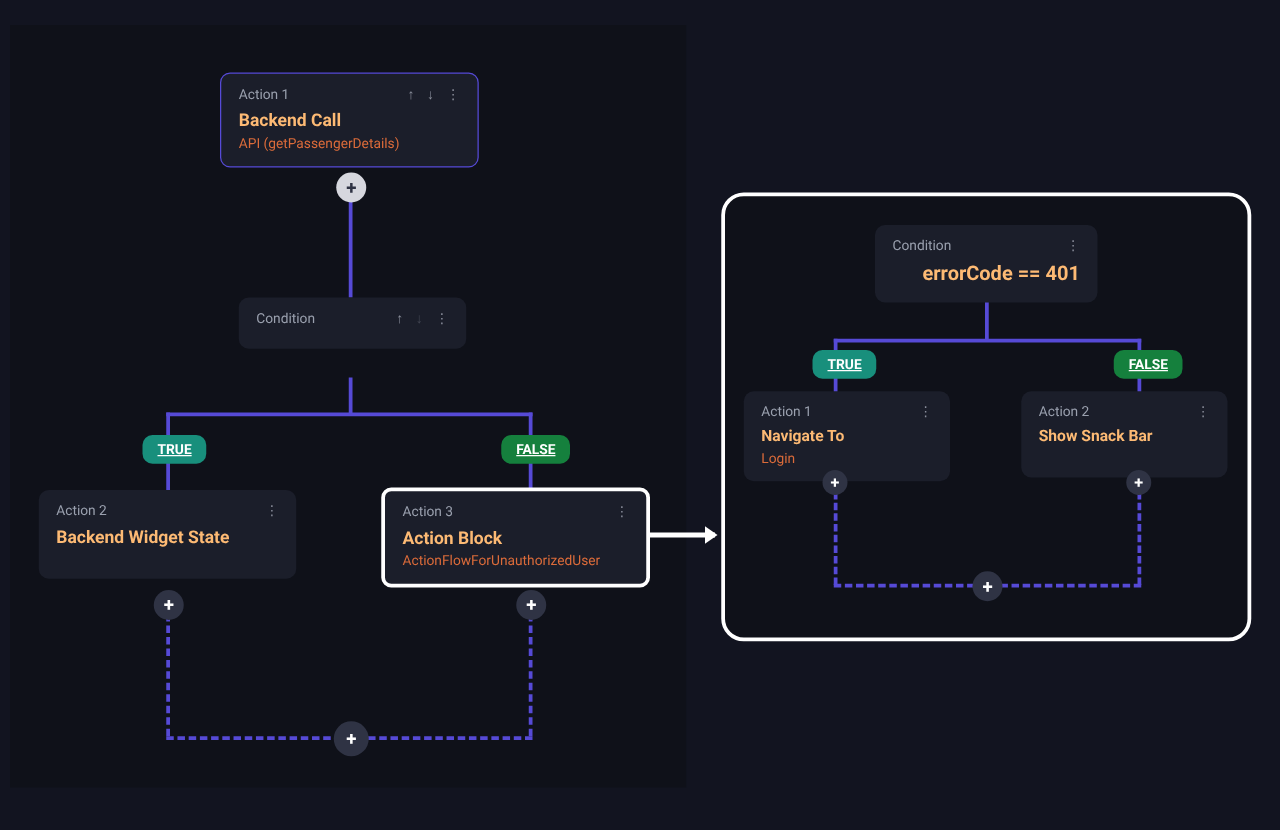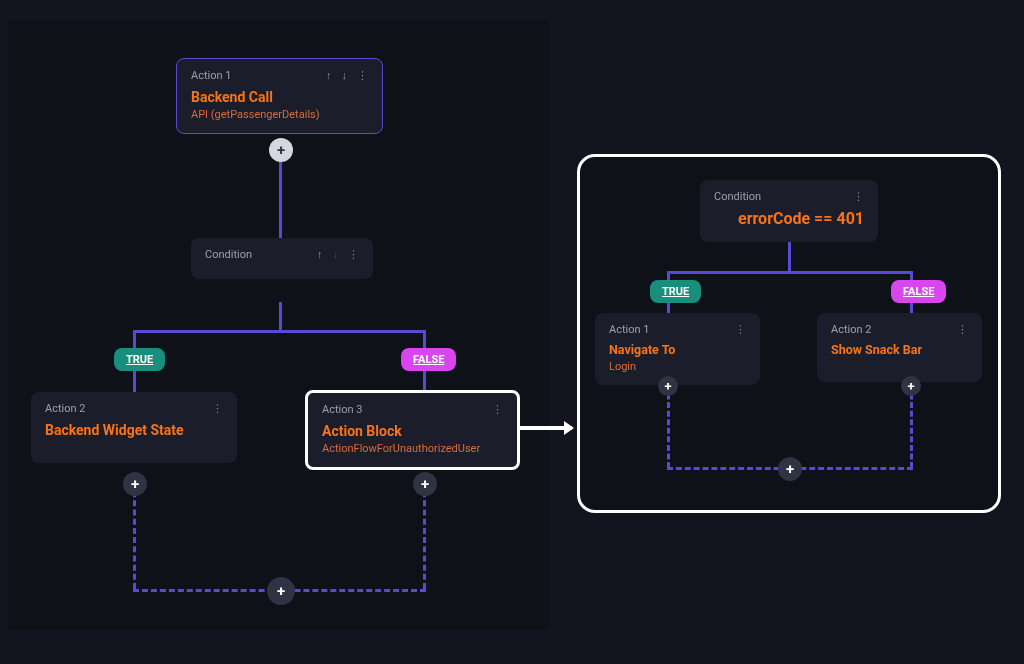--- a/index.html
+++ b/index.html
@@ -52,42 +52,42 @@
     justify-content: space-between;
     font-size: 11px;
     color: #9aa0ae;
     margin-bottom: 6px;
   }
   .node .ctrls { display: flex; gap: 10px; color: #8b8f9c; }
   .node .ctrls span { cursor: pointer; }
   .node .title {
     font-size: 14px;
     font-weight: 700;
-    color: #f97316;
+    color: #fdba74;
     line-height: 1.3;
   }
   .node .sub {
     font-size: 11px;
     color: #db6b3a;
     margin-top: 2px;
     white-space: nowrap;
   }
 
   
   .pill {
     position: absolute;
     padding: 5px 12px;
     border-radius: 8px;
     font-size: 11px;
     font-weight: 700;
     color: #fff;
     text-decoration: underline;
   }
   .pill-true  { background: #188f7c; }
-  .pill-false { background: #d946ef; }
+  .pill-false { background: #15803d; }
 
   
   .plus {
     position: absolute;
     width: 24px;
     height: 24px;
     border-radius: 50%;
     background: #2f3344;
     color: #fff;
     display: flex;

